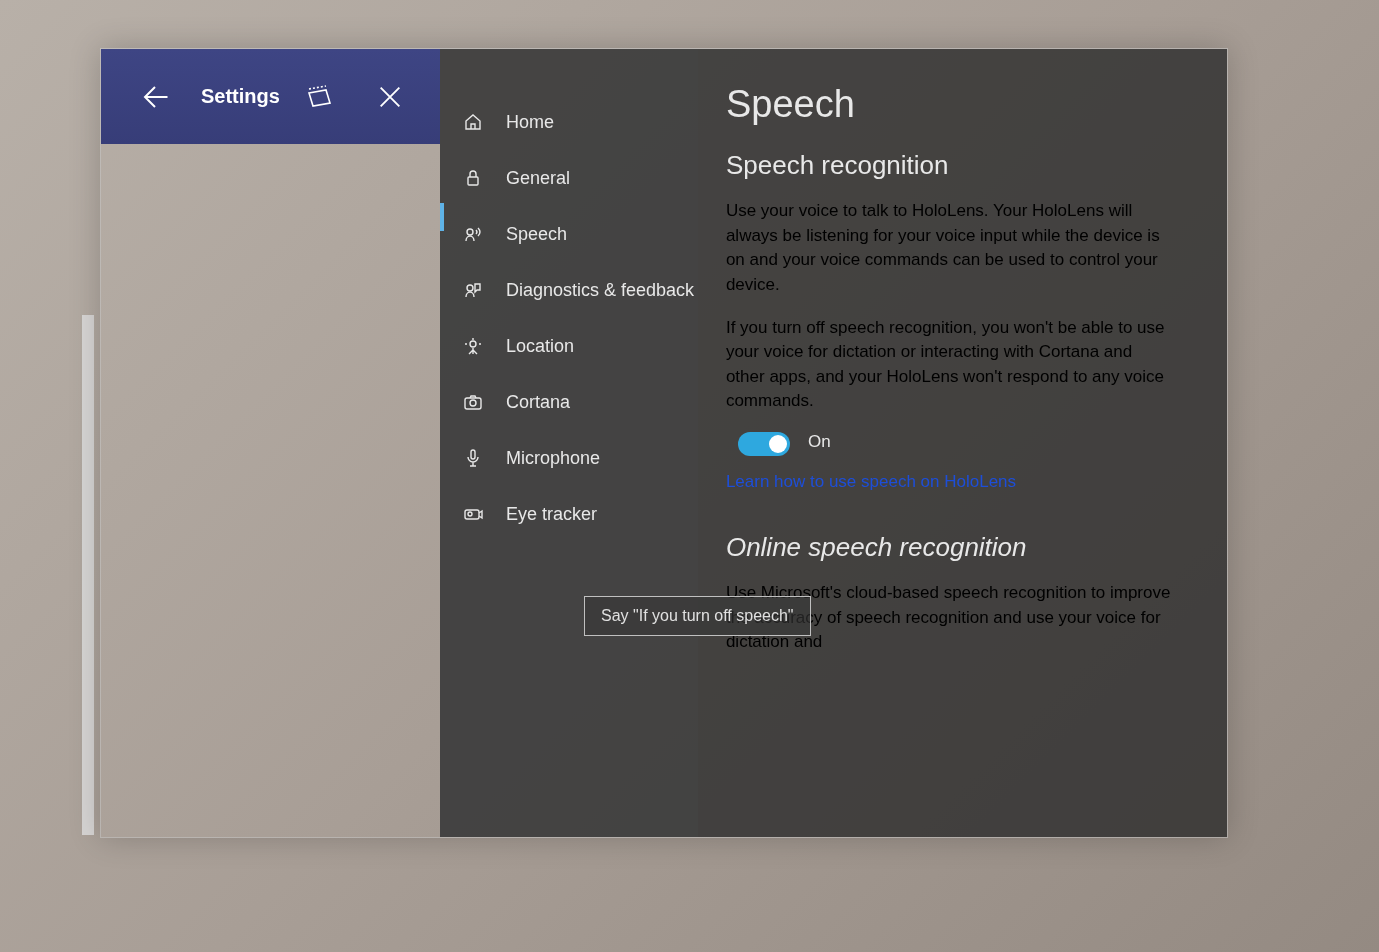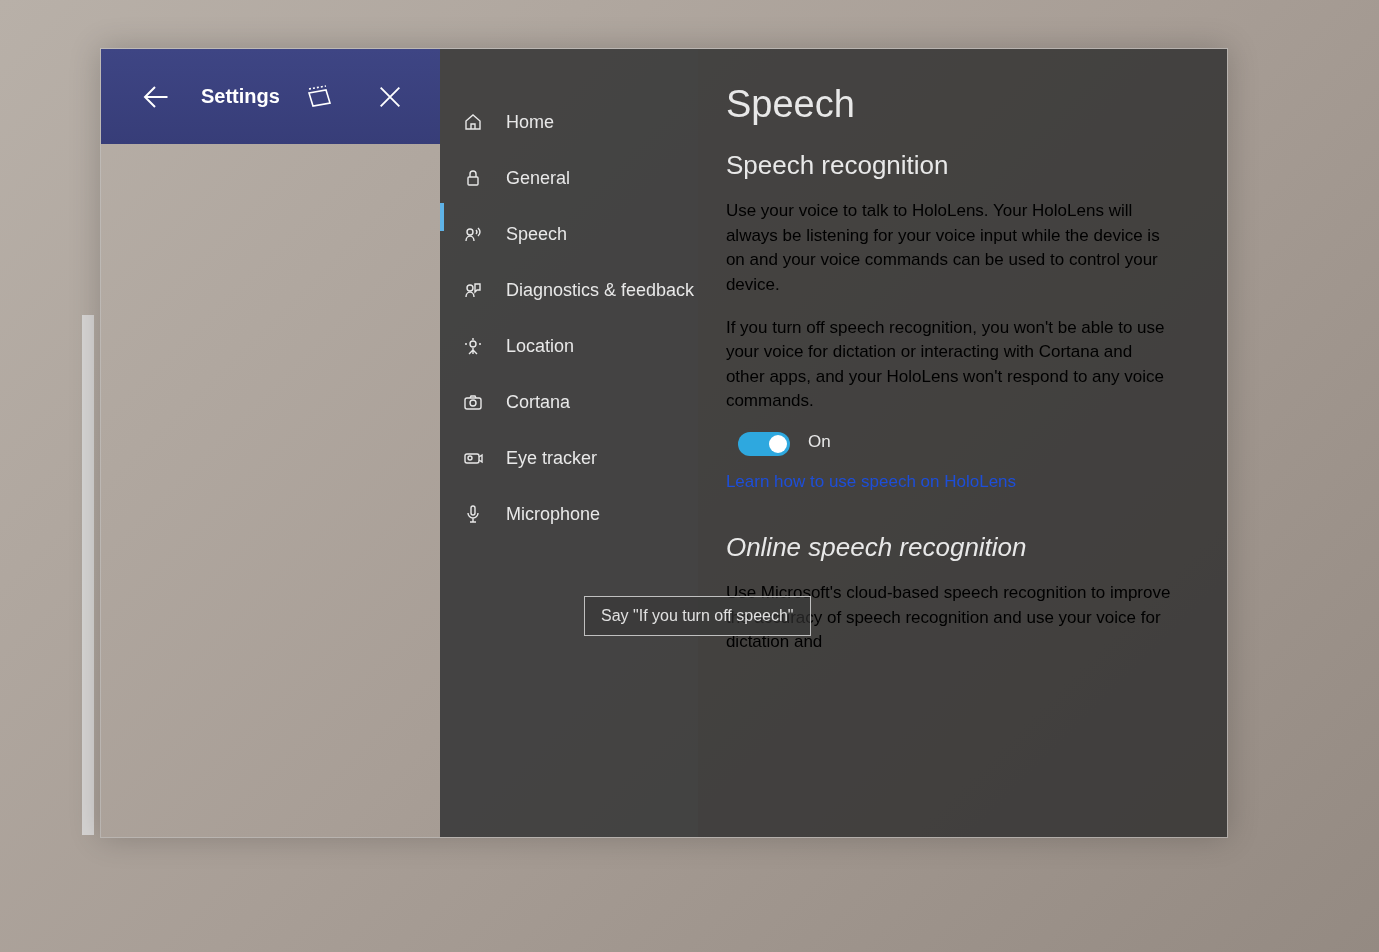--- a/index.html
+++ b/index.html
@@ -181,36 +181,36 @@
               <circle cx="10" cy="11" r="3"></circle>
               <path d="M7 6 L8 4 L12 4 L13 6"></path>
             </svg>
         </span>
         <span>Cortana</span>
       </div>
 
       <div class="nav-item">
         <span class="nav-icon">
           <svg viewBox="0 0 20 20">
+              <rect x="8" y="2" width="4" height="9" rx="2"></rect>
+              <path d="M5 9 a5 5 0 0 0 10 0 M10 14 V18 M7 18 H13"></path>
+            </svg>
+        </span>
+        <span>Microphone</span>
+      </div>
+
+      <div class="nav-item">
+        <span class="nav-icon">
+          <svg viewBox="0 0 20 20">
               <rect x="2" y="6" width="14" height="9" rx="2"></rect>
               <path d="M16 9 L19 7 L19 14 L16 12"></path>
               <circle cx="7" cy="10" r="2"></circle>
             </svg>
         </span>
         <span>Eye tracker</span>
-      </div>
-
-      <div class="nav-item">
-        <span class="nav-icon">
-          <svg viewBox="0 0 20 20">
-              <rect x="8" y="2" width="4" height="9" rx="2"></rect>
-              <path d="M5 9 a5 5 0 0 0 10 0 M10 14 V18 M7 18 H13"></path>
-            </svg>
-        </span>
-        <span>Microphone</span>
       </div>
     </div>
 
     <div class="main">
       <h1>Speech</h1>
       <h2>Speech recognition</h2>
       <p class="desc">Use your voice to talk to HoloLens. Your HoloLens will always be listening for your voice input while the device is on and your voice commands can be used to control your device.</p>
       <p class="desc">If you turn off speech recognition, you won't be able to use your voice for dictation or interacting with Cortana and other apps, and your HoloLens won't respond to any voice commands.</p>
       <div class="toggle-row">
         <div class="toggle">

